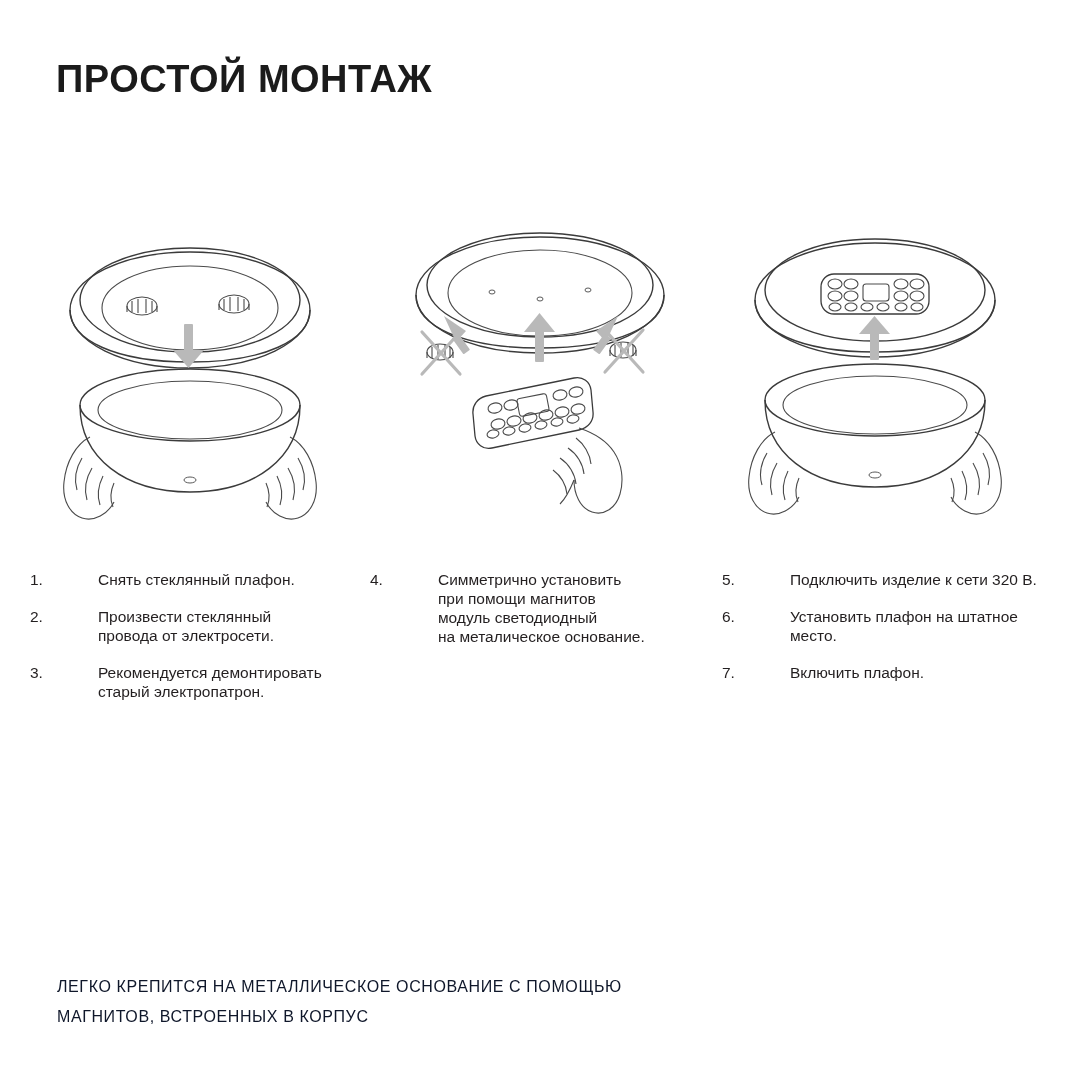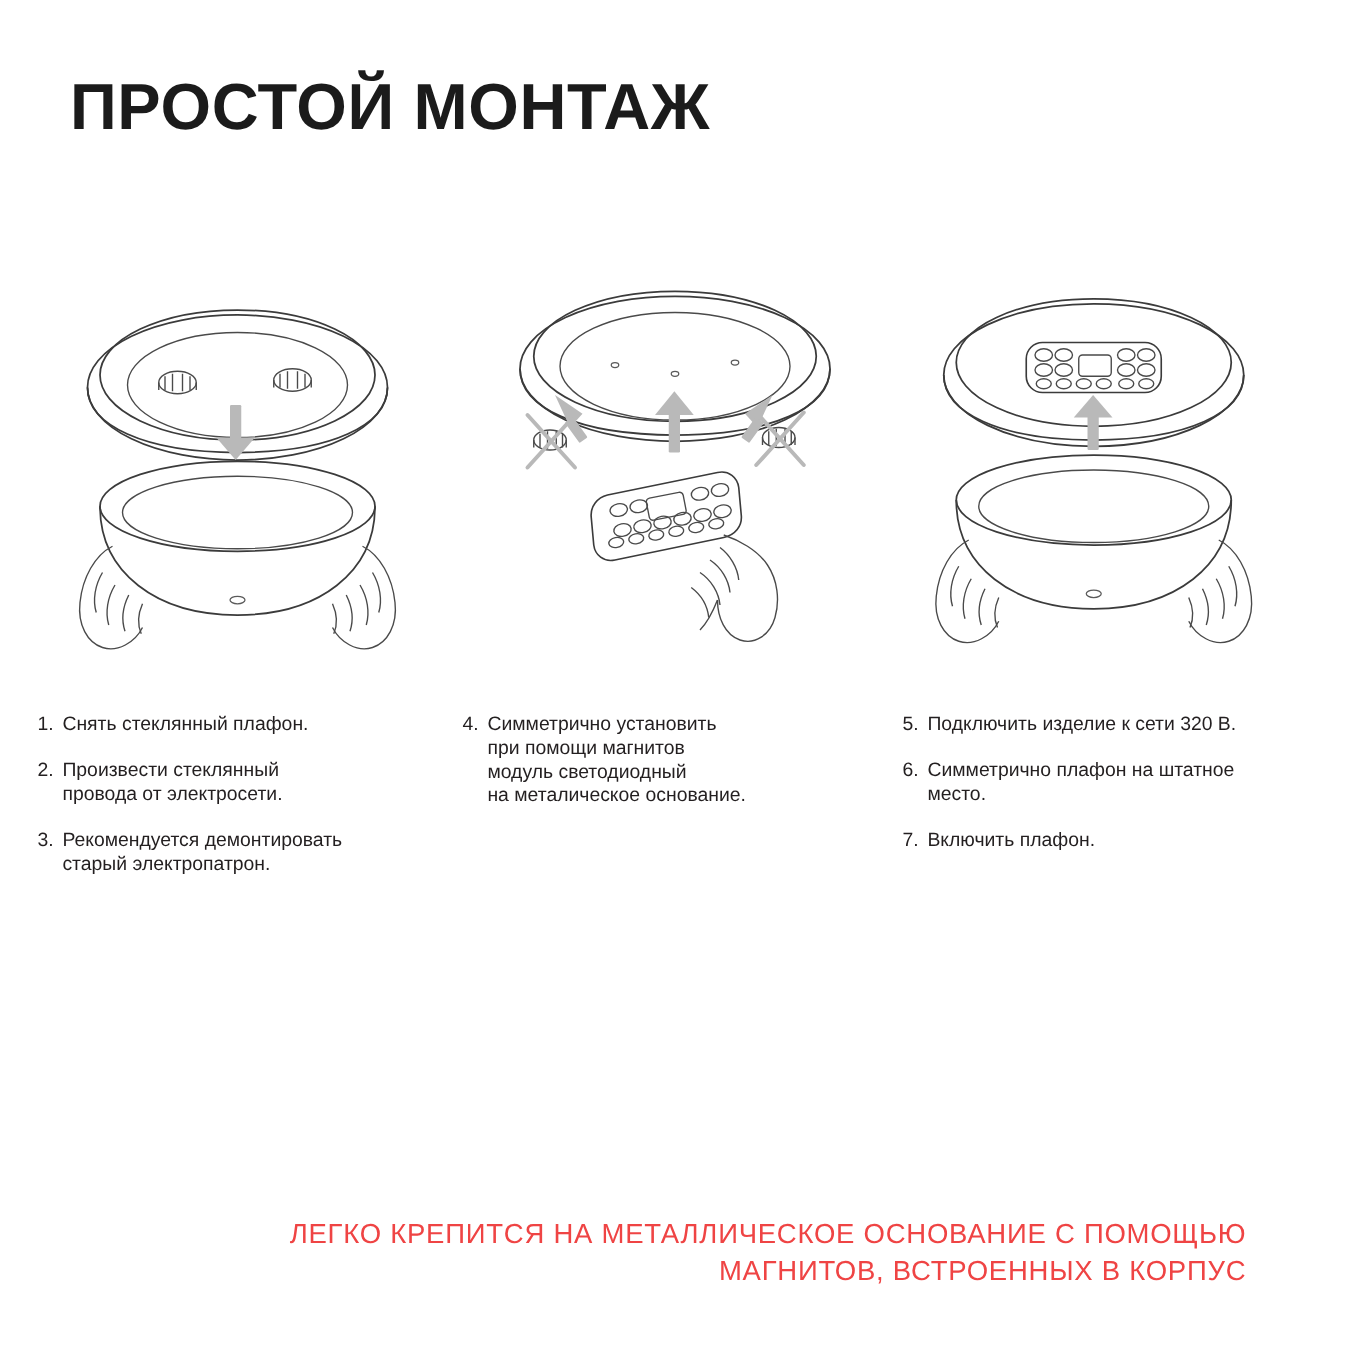--- a/index.html
+++ b/index.html
@@ -16,21 +16,21 @@
     overflow: hidden;
   }
   .page {
     position: absolute;
     inset: 0;
   }
   .title {
     position: absolute;
     left: 56px;
     top: 60px;
-    font-size: 52px;
+    font-size: 38px;
     font-weight: 700;
     letter-spacing: 0.5px;
     text-transform: uppercase;
     color: #1b1b1b;
     line-height: 1;
   }
   .panels {
     position: absolute;
     left: 0;
     top: 200px;
@@ -69,33 +69,33 @@
     margin-bottom: 18px;
   }
   .step .num {
     flex: 0 0 auto;
     margin-right: 7px;
     white-space: nowrap;
   }
   .step .txt {
     flex: 1 1 auto;
     white-space: pre-line;
+    margin-left: 48px;
   }
   .footnote {
     position: absolute;
     left: 57px;
     top: 972px;
     width: 940px;
-    font-size: 22px;
+    font-size: 16px;
     line-height: 30px;
     letter-spacing: 0.6px;
-    color: #ef4444;
+    color: #0f172a;
     text-transform: uppercase;
     white-space: pre-line;
-    text-align: right;
   }
   svg { display: block; }
   .ln { fill: none; stroke: #3b3b3b; stroke-width: 1.4; }
   .ln-thin { fill: none; stroke: #4a4a4a; stroke-width: 1.1; }
   .arrow { fill: #b9b9b9; }
   .cross { fill: none; stroke: #b9b9b9; stroke-width: 3.2; stroke-linecap: round; }
   .mod-fill { fill: #ffffff; stroke: #3b3b3b; stroke-width: 1.3; }
   .dot { fill: none; stroke: #5a5a5a; stroke-width: 1; }
 </style>
 </head>
@@ -310,21 +310,21 @@
       </div>
     </div>
 
     <div class="col col-3">
       <div class="step">
         <span class="num">5.</span>
         <span class="txt">Подключить изделие к сети 320 В.</span>
       </div>
       <div class="step">
         <span class="num">6.</span>
-        <span class="txt">Симметрично  плафон на штатное
+        <span class="txt">Установить  плафон на штатное
 место.</span>
       </div>
       <div class="step">
         <span class="num">7.</span>
         <span class="txt">Включить плафон.</span>
       </div>
     </div>
 
   </div>
 

